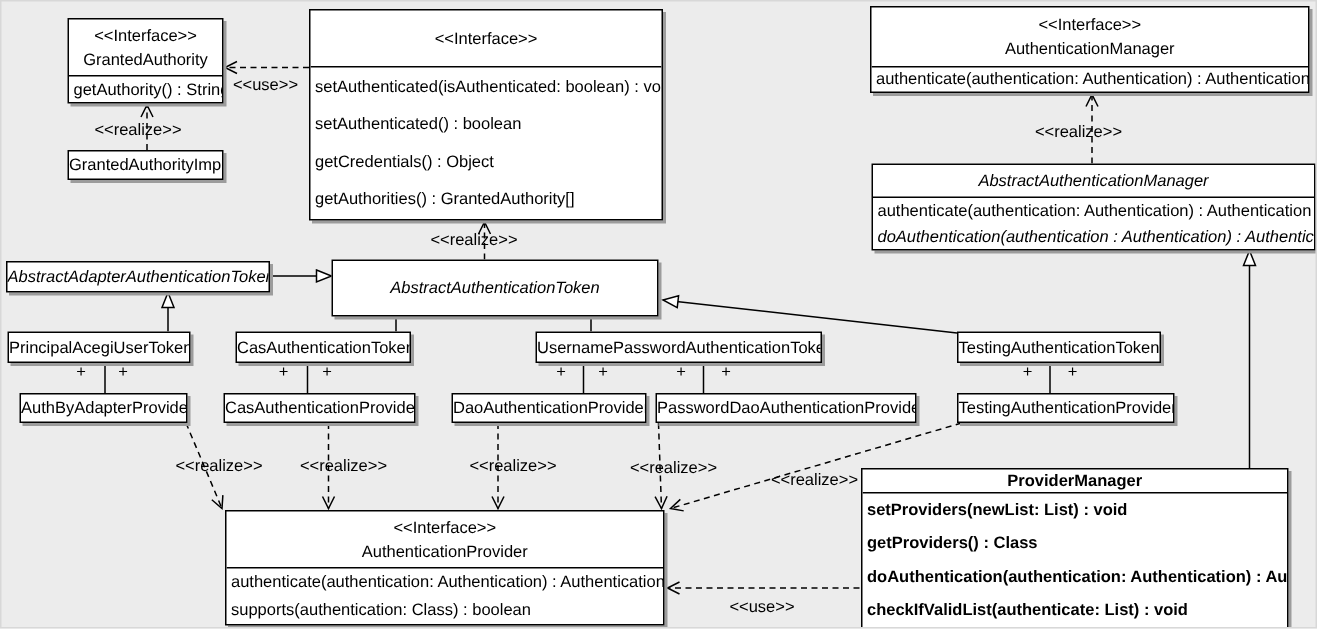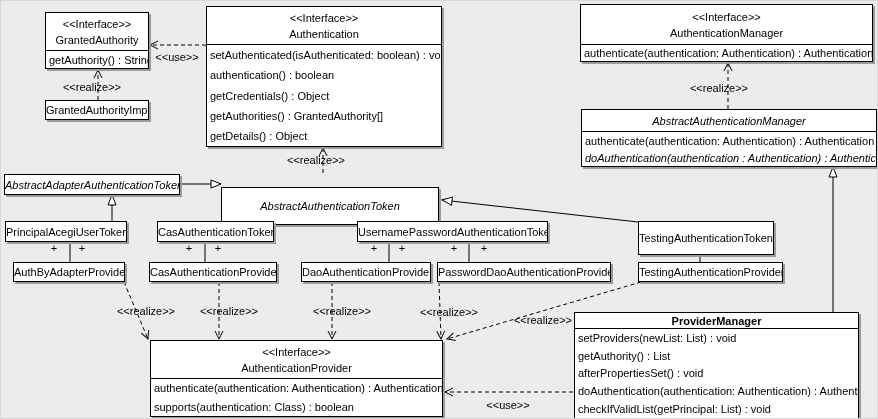--- a/index.html
+++ b/index.html
@@ -140,28 +140,26 @@
       </div>
     </div>
     <div class="uml-class" style="left: 44px; top: 99px; width: 104px; height: 20px;">
       <div class="uml-header no-sep">
         <div class="uml-name">GrantedAuthorityImpl</div>
       </div>
     </div>
     <div class="uml-class" style="left: 205px; top: 5px; width: 236px; height: 141px;">
       <div class="uml-header" style="height: 38px;">
         <div class="uml-stereotype">&lt;&lt;Interface&gt;&gt;</div>
-        <div class="uml-name">Authentication</div>
       </div>
       <div class="uml-methods" style="height: 101px;">
         <div class="uml-method">setAuthenticated(isAuthenticated: boolean) : void</div>
-        <div class="uml-method">authentication() : boolean</div>
+        <div class="uml-method">setAuthenticated() : boolean</div>
         <div class="uml-method">getCredentials() : Object</div>
         <div class="uml-method">getAuthorities() : GrantedAuthority[]</div>
-        <div class="uml-method">getDetails() : Object</div>
       </div>
     </div>
     <div class="uml-class" style="left: 579px; top: 3px; width: 293px; height: 58px;">
       <div class="uml-header" style="height: 40px;">
         <div class="uml-stereotype">&lt;&lt;Interface&gt;&gt;</div>
         <div class="uml-name">AuthenticationManager</div>
       </div>
       <div class="uml-methods" style="height: 16px;">
         <div class="uml-method">authenticate(authentication: Authentication) : Authentication</div>
       </div>
@@ -173,41 +171,41 @@
       <div class="uml-methods" style="height: 34px;">
         <div class="uml-method">authenticate(authentication: Authentication) : Authentication</div>
         <div class="uml-method italic">doAuthentication(authentication : Authentication) : Authentication</div>
       </div>
     </div>
     <div class="uml-class" style="left: 3px; top: 173px; width: 176px; height: 21px;">
       <div class="uml-header no-sep">
         <div class="uml-name italic">AbstractAdapterAuthenticationToken</div>
       </div>
     </div>
-    <div class="uml-class" style="left: 220px; top: 172px; width: 218px; height: 38px; margin-top: 14px;">
+    <div class="uml-class" style="left: 220px; top: 172px; width: 218px; height: 38px;">
       <div class="uml-header no-sep">
         <div class="uml-name italic">AbstractAuthenticationToken</div>
       </div>
     </div>
     <div class="uml-class" style="left: 4px; top: 220px; width: 122px; height: 21px;">
       <div class="uml-header no-sep">
         <div class="uml-name">PrincipalAcegiUserToken</div>
       </div>
     </div>
     <div class="uml-class" style="left: 156px; top: 220px; width: 117px; height: 21px;">
       <div class="uml-header no-sep">
         <div class="uml-name">CasAuthenticationToken</div>
       </div>
     </div>
     <div class="uml-class" style="left: 356px; top: 220px; width: 191px; height: 21px;">
       <div class="uml-header no-sep">
         <div class="uml-name">UsernamePasswordAuthenticationToken</div>
       </div>
     </div>
-    <div class="uml-class" style="left: 637px; top: 220px; width: 136px; height: 34px;">
+    <div class="uml-class" style="left: 637px; top: 220px; width: 136px; height: 21px;">
       <div class="uml-header no-sep">
         <div class="uml-name">TestingAuthenticationToken</div>
       </div>
     </div>
     <div class="uml-class" style="left: 12px; top: 261px; width: 112px; height: 20px;">
       <div class="uml-header no-sep">
         <div class="uml-name">AuthByAdapterProvider</div>
       </div>
     </div>
     <div class="uml-class" style="left: 148px; top: 261px; width: 128px; height: 20px;">
@@ -237,21 +235,20 @@
       </div>
       <div class="uml-methods" style="height: 37px;">
         <div class="uml-method">authenticate(authentication: Authentication) : Authentication</div>
         <div class="uml-method">supports(authentication: Class) : boolean</div>
       </div>
     </div>
     <div class="uml-class" style="left: 573px; top: 311px; width: 285px; height: 107px;">
       <div class="uml-header" style="height: 16px; font-weight: bold;">
         <div class="uml-name">ProviderManager</div>
       </div>
-      <div class="uml-methods" style="height: 89px;">
+      <div class="uml-methods" style="height: 89px; font-weight: bold;">
         <div class="uml-method">setProviders(newList: List) : void</div>
-        <div class="uml-method">getAuthority() : List</div>
-        <div class="uml-method">afterPropertiesSet() : void</div>
+        <div class="uml-method">getProviders() : Class</div>
         <div class="uml-method">doAuthentication(authentication: Authentication) : Authentication</div>
-        <div class="uml-method">checkIfValidList(getPrincipal: List) : void</div>
+        <div class="uml-method">checkIfValidList(authenticate: List) : void</div>
       </div>
     </div>
   </div>
 
 </body></html>

